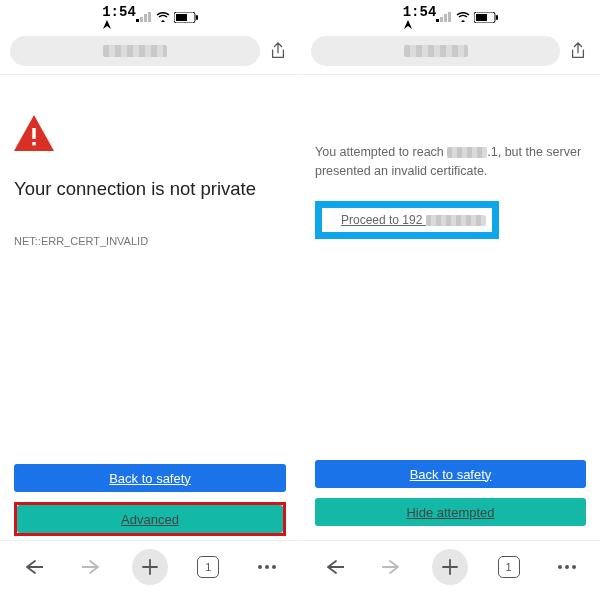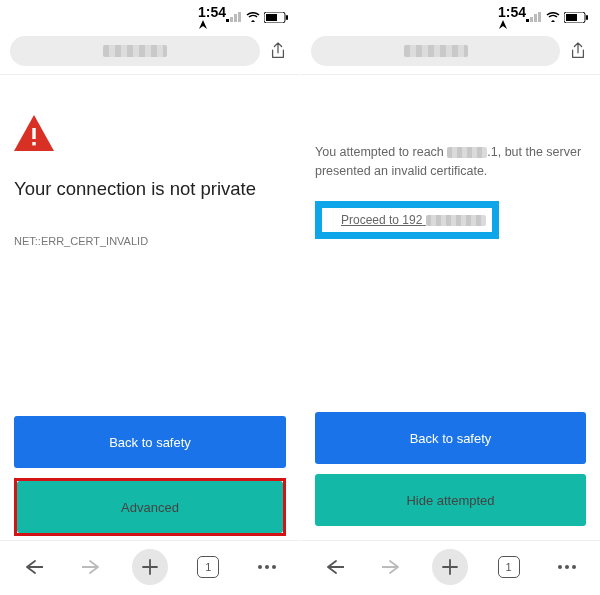--- a/index.html
+++ b/index.html
@@ -1,21 +1,21 @@
 <!DOCTYPE html>
 <html><head>
 <meta charset="utf-8">
 <style>
   * { box-sizing: border-box; margin: 0; padding: 0; }
   body { font-family: -apple-system, Helvetica, Arial, sans-serif; background: #fff; }
   .wrap { display: flex; width: 600px; height: 595px; }
   .phone { width: 50%; height: 100%; display: flex; flex-direction: column; position: relative; background: #fff; }
   .phone + .phone { border-left: 1px solid #fff; }
   
-  .status { display: flex; justify-content: flex-end; align-items: center; padding: 4px 12px 2px; font-size: 14px; font-weight: 600; }
+  .status { display: flex; justify-content: center; align-items: center; padding: 4px 12px 2px; font-size: 14px; font-weight: 600; font-family: Liberation Mono, monospace; }
   .status .right { display: flex; align-items: center; gap: 4px; }
   .status svg { display: block; }
   
   .urlbar { display: flex; align-items: center; gap: 6px; padding: 4px 10px 8px; border-bottom: 1px solid #eee; }
   .url { flex: 1; height: 30px; background: #ececec; border-radius: 15px; display: flex; align-items: center; justify-content: center; }
   .blur { background: repeating-linear-gradient(90deg,#c9c9c9 0 6px,#dcdcdc 6px 12px); height: 12px; border-radius: 2px; }
   .share { width: 24px; height: 24px; display:flex; align-items:center; justify-content:center; color:#555; }
   
   .content { flex: 1; padding: 40px 14px 8px; font-size: 12.5px; color: #666; line-height: 1.5; overflow: hidden; }
   .tri { width: 40px; height: 36px; position: relative; margin-bottom: 24px; }
@@ -24,21 +24,21 @@
   .para { margin-bottom: 14px; }
   .inline-blur { display:inline-block; vertical-align:-2px; width:54px; height:11px; background:repeating-linear-gradient(90deg,#c7c7c7 0 5px,#dadada 5px 10px); border-radius:2px; }
   .learn { text-decoration: underline; color:#666; }
   .err { font-size: 11px; color:#777; }
   
   .content.r { padding-top: 68px; }
   .proceed-box { display:inline-block; border:7px solid #0ea5e9; padding:3px 6px 3px 19px; margin-top:6px; }
   .proceed-link { text-decoration: underline; color:#666; font-size:12px; }
   
   .btns { padding: 10px 14px 4px; }
-  .btn { width:100%; height:52px; border:none; border-radius:3px; font-size:13px; display:flex; align-items:center; justify-content:center; margin-bottom:10px; cursor:pointer; }
+  .btn { width:100%; height:28px; border:none; border-radius:3px; font-size:13px; display:flex; align-items:center; justify-content:center; margin-bottom:10px; cursor:pointer;text-decoration:underline; }
   .primary { background:#1a73e8; color:#fff; }
   .secondary { background:#14b8a6; color:#444; }
   .outlined { border:3px solid #d41414; padding:0; }
   .outlined .btn { margin-bottom:0; }
   
   .toolbar { display:flex; justify-content:space-around; align-items:center; padding:8px 4px 10px; border-top:1px solid #eee; }
   .tb-btn { width:36px; height:36px; display:flex; align-items:center; justify-content:center; color:#555; border-radius:50%; }
   .tb-btn.dim { color:#bbb; }
   .tb-plus { background:#e6e6e6; }
   .tab-count { width:22px; height:22px; border:1.6px solid #555; border-radius:5px; display:flex; align-items:center; justify-content:center; font-size:11px; color:#555; }

